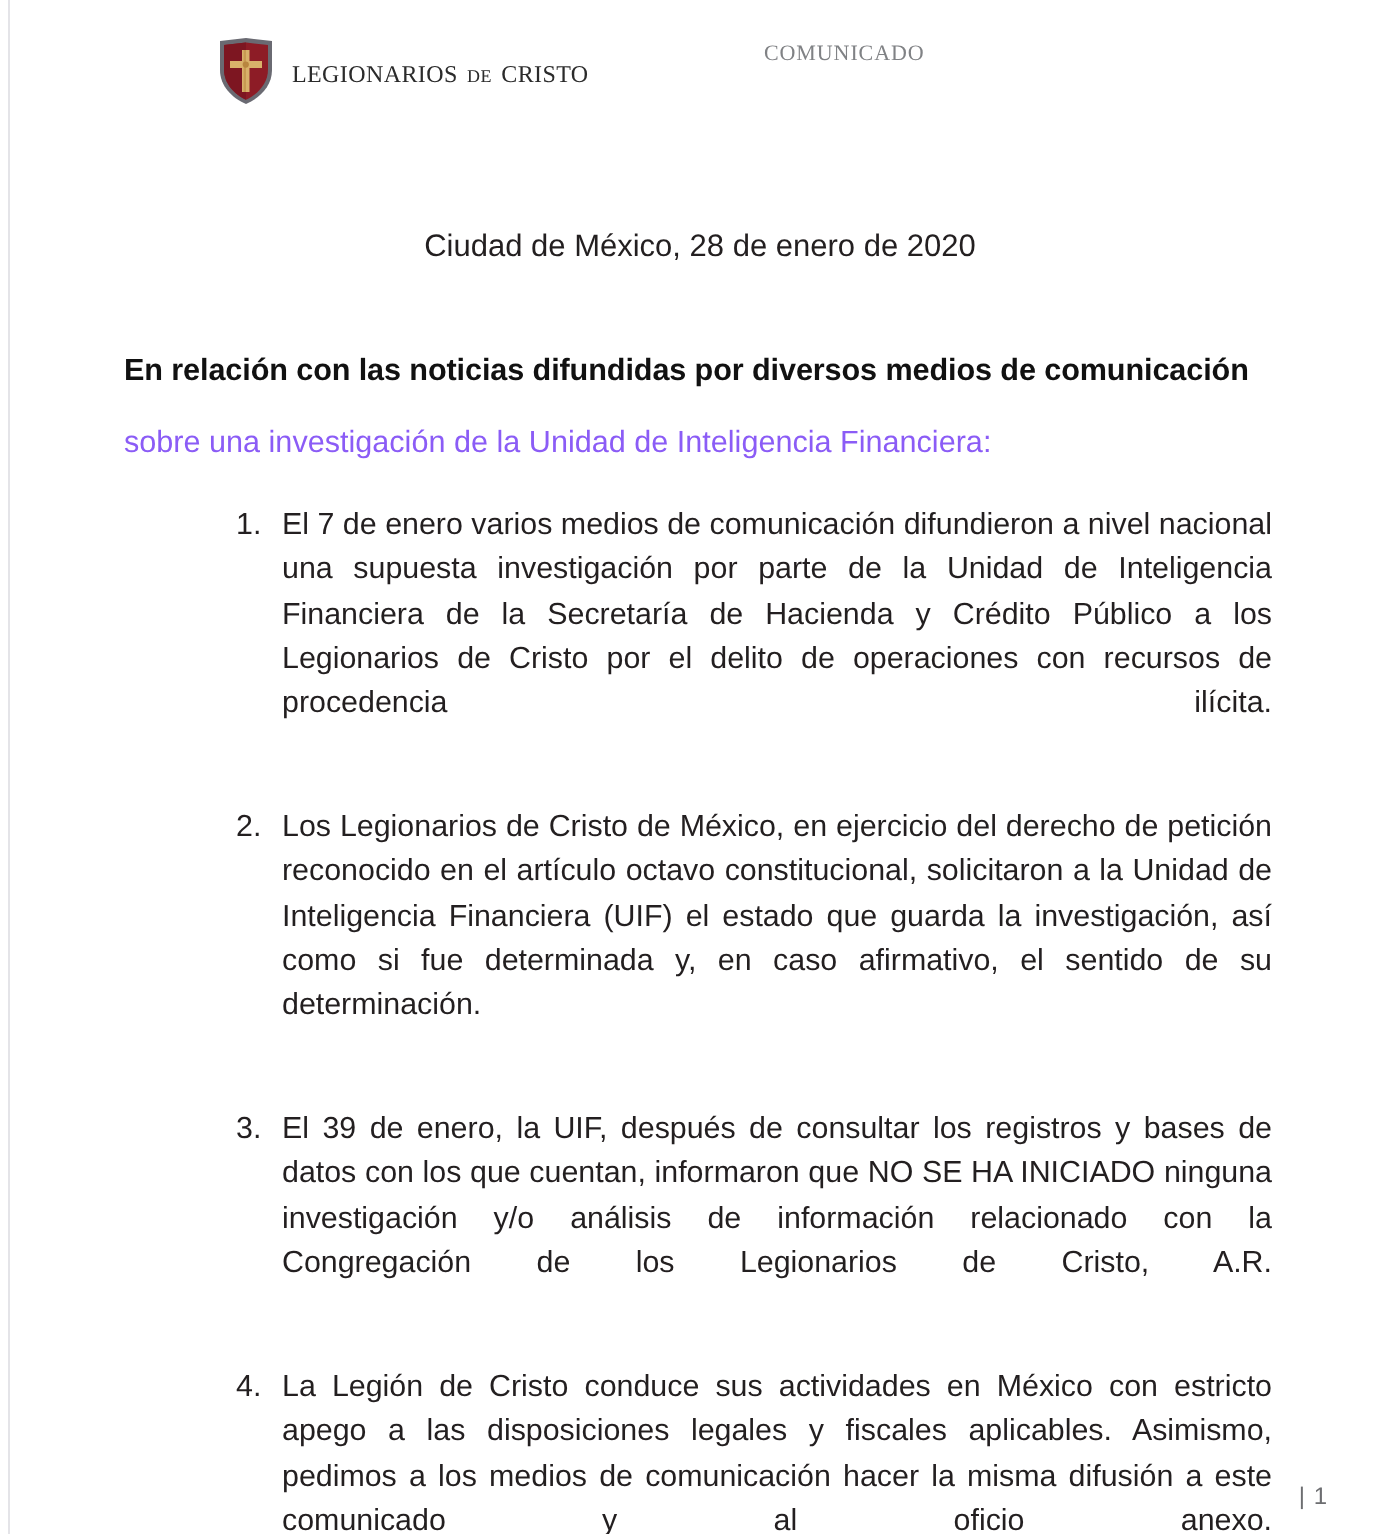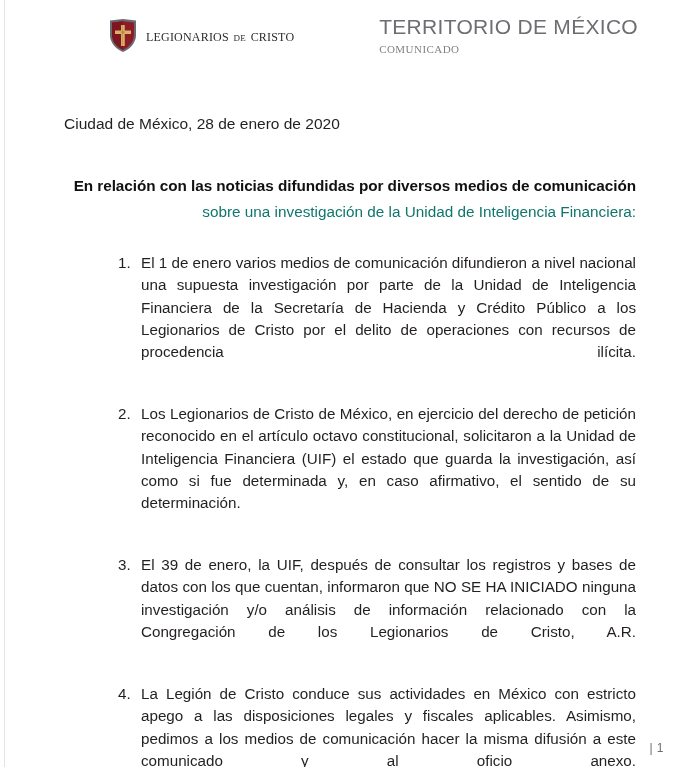--- a/index.html
+++ b/index.html
@@ -93,44 +93,45 @@
     margin-top: 5px;
     font-family: Liberation Serif, serif;
   }
 
   
   .dateline {
     position: absolute;
     left: 64px;
     top: 115px;
     width: 572px;
+    text-align: center;
     font-size: 15.5px;
     color: #231f20;
   }
 
   .headline {
     position: absolute;
     left: 62px;
     top: 175px;
     width: 574px;
-    text-align: right;
+    text-align: left;
   }
   .headline-strong {
     font-size: 15.3px;
     font-weight: bold;
     line-height: 1.45;
     color: #111111;
     letter-spacing: -0.05px;
   }
   .headline-sub {
     font-size: 15.3px;
     font-weight: normal;
     line-height: 1.5;
-    color: #0f766e;
-    margin-top: 4px;
+    color: #8b5cf6;
+    margin-top: 14px;
   }
 
   .clause-list {
     position: absolute;
     left: 118px;
     top: 252px;
     width: 518px;
   }
   .clause {
     display: flex;
@@ -185,38 +186,37 @@
         <path d="M8 9 L30 6.5 L30 63.8 C18.5 58.5 8 47.5 8 33.5 Z" fill="#7d1621"></path>
         <rect x="26" y="14" width="7.5" height="42" fill="#d9b16a"></rect>
         <rect x="14" y="25" width="32" height="7" fill="#d9b16a"></rect>
         <rect x="27.6" y="14" width="2.4" height="42" fill="#c89a52"></rect>
         <circle cx="29.8" cy="28.6" r="3.1" fill="#b8863f"></circle>
       </svg>
       <div class="brand-wordmark"><span>Legionarios</span> <span class="de">de</span> <span>Cristo</span></div>
     </div>
 
     <div class="territory-block">
-      <div class="territory-title">TERRITORIO DE MÉXICO</div>
       <div class="territory-sub">COMUNICADO</div>
     </div>
 
   </div>
 
   <div class="dateline">Ciudad de México, 28 de enero de 2020</div>
 
   <div class="headline">
     <div class="headline-strong">En relación con las noticias difundidas por diversos medios de comunicación</div>
     <div class="headline-sub">sobre una investigación de la Unidad de Inteligencia Financiera:</div>
   </div>
 
   <div class="clause-list">
 
     <div class="clause">
       <div class="clause-number">1.</div>
-      <div class="clause-text">El 1 de enero varios medios de comunicación difundieron a nivel nacional una supuesta investigación por parte de la Unidad de Inteligencia Financiera de la Secretaría de Hacienda y Crédito Público a los Legionarios de Cristo por el delito de operaciones con recursos de procedencia ilícita.</div>
+      <div class="clause-text">El 7 de enero varios medios de comunicación difundieron a nivel nacional una supuesta investigación por parte de la Unidad de Inteligencia Financiera de la Secretaría de Hacienda y Crédito Público a los Legionarios de Cristo por el delito de operaciones con recursos de procedencia ilícita.</div>
     </div>
 
     <div class="clause">
       <div class="clause-number">2.</div>
       <div class="clause-text">Los Legionarios de Cristo de México, en ejercicio del derecho de petición reconocido en el artículo octavo constitucional, solicitaron a la Unidad de Inteligencia Financiera (UIF) el estado que guarda la investigación, así como si fue determinada y, en caso afirmativo, el sentido de su determinación.</div>
     </div>
 
     <div class="clause">
       <div class="clause-number">3.</div>
       <div class="clause-text">El 39 de enero, la UIF, después de consultar los registros y bases de datos con los que cuentan, informaron que NO SE HA INICIADO ninguna investigación y/o análisis de información relacionado con la Congregación de los Legionarios de Cristo, A.R.</div>

